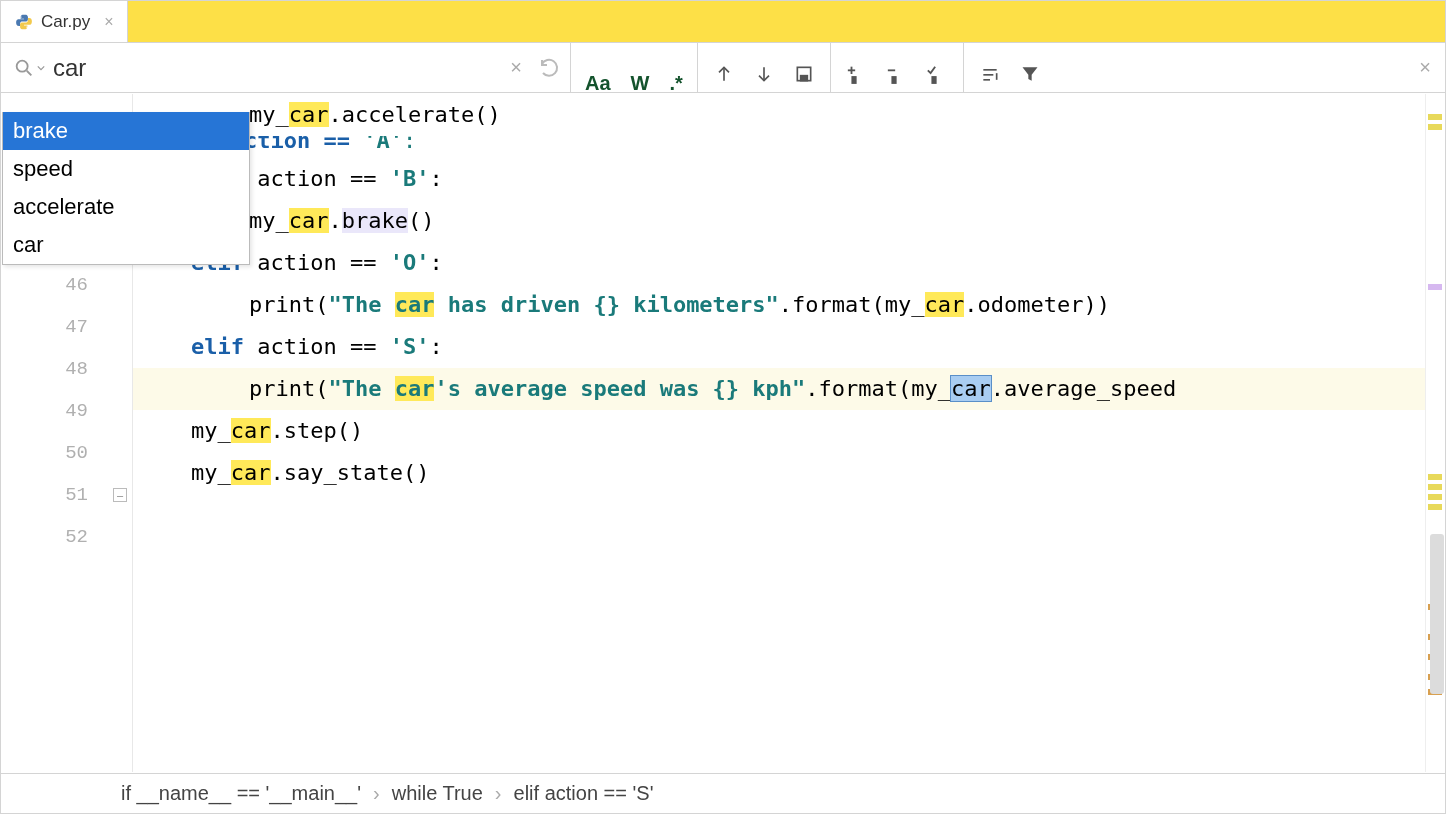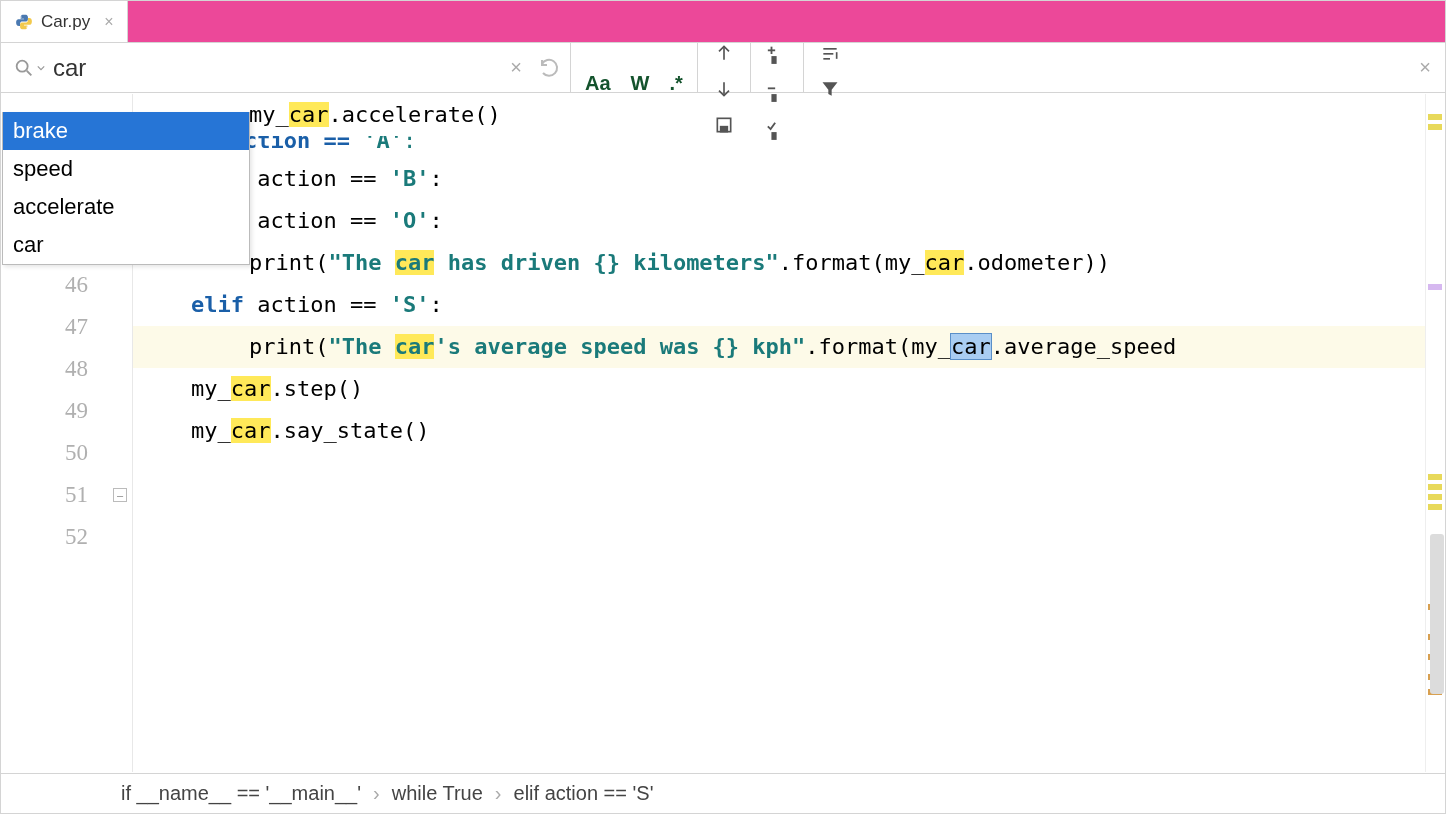--- a/index.html
+++ b/index.html
@@ -10,21 +10,21 @@
     width: 1446px;
     height: 814px;
     overflow: hidden;
     border: 1px solid #d4d4d4;
     position: relative;
   }
 
   
   .tab-bar {
     height: 42px;
-    background: #ec4899;
+    background: #fde047;
     border-bottom: 1px solid #d4d4d4;
     display: flex;
     align-items: stretch;
   }
   .tab {
     display: flex;
     align-items: center;
     padding: 0 14px;
     background: #fff;
     border-right: 1px solid #d4d4d4;
@@ -64,22 +64,22 @@
     padding: 0 4px;
   }
   .toggle-btn { color:#14532d; font-size:20px; padding:0 10px; cursor:pointer; font-weight:600;margin-top:32px; }
   .match-count {
     width: 180px; text-align:center;
     font-size: 20px; color:#555;
     border-right: 1px solid #d4d4d4;
     height:100%; display:flex; align-items:center; justify-content:center;
   }
   .nav-group, .actions-group, .filter-group {
-    display:flex; align-items:flex-start; height:100%;
-    gap: 16px; padding: 0 8px; flex-direction: column;
+    display:flex; align-items:flex-end; height:100%;
+    gap: 4px; padding: 0 8px;
   }
   .nav-group { border-right:1px solid #d4d4d4; }
   .actions-group { border-right:1px solid #d4d4d4; }
   .icon-btn { width:36px; height:36px; display:flex; align-items:center; justify-content:center; color:#555; cursor:pointer; }
   .close-search { margin-left:auto; padding: 0 14px; color:#aaa; font-size:20px; cursor:pointer; }
 
   
   .suggestions {
     position:absolute;
     left: 1px; top: 111px;
@@ -103,22 +103,22 @@
     top: 93px; left:0; right:0; bottom: 41px;
     display:flex;
   }
   .gutter {
     width: 110px;
     background:#fff;
     border-right: 1px solid transparent;
     padding-top: 22px;
     text-align:right;
     color:#b0b0b0;
-    font-family: Liberation Serif, serif;
-    font-size: 23px;
+    font-family: Liberation Mono, monospace;
+    font-size: 19px;
   }
   .gutter .ln { height: 42px; line-height:42px; padding-right: 22px; position:relative; }
   .gutter .ln.current { color:#b0b0b0;margin-left:24px; }
   .fold-col {
     width: 22px;
     border-right: 1px solid #e8e8e8;
     padding-top: 22px;
     position:relative;
   }
   .fold-marker {
@@ -296,20 +296,21 @@
     <div class="ln">51</div>
     <div class="ln">52</div>
   </div>
   <div class="fold-col">
     <div class="fold-marker" style="top:394px;">–</div>
   </div>
   <div class="code">
     <div class="line" style="padding-left:116px"><span>my_</span><span class="hl">car</span><span>.accelerate()</span></div>
     <div class="line cut"><span class="kw">if action == </span><span class="str">'A'</span><span>:</span></div>
     <div class="line"><span class="kw">elif</span><span> action == </span><span class="str">'B'</span><span>:</span></div>
+    <div class="line" style="padding-left:116px"><span>my_</span><span class="hl">car</span><span>.</span><span class="hl-soft">brake</span><span>()</span></div>
     <div class="line"><span class="kw">elif</span><span> action == </span><span class="str">'O'</span><span>:</span></div>
     <div class="line" style="padding-left:116px"><span>print(</span><span class="str">"The </span><span class="hl str">car</span><span class="str"> has driven {} kilometers"</span><span>.format(my_</span><span class="hl">car</span><span>.odometer))</span></div>
     <div class="line"><span class="kw">elif</span><span> action == </span><span class="str">'S'</span><span>:</span></div>
     <div class="line current" style="padding-left:116px"><span>print(</span><span class="str">"The </span><span class="hl str">car</span><span class="str">'s average speed was {} kph"</span><span>.format(my_</span><span class="hl-cur">car</span><span>.average_speed</span></div>
     <div class="line"><span>my_</span><span class="hl">car</span><span>.step()</span></div>
     <div class="line"><span>my_</span><span class="hl">car</span><span>.say_state()</span></div>
     <div class="line"></div>
   </div>
   <div class="marker-strip">
     <div class="marker m-yellow" style="top:20px"></div>

